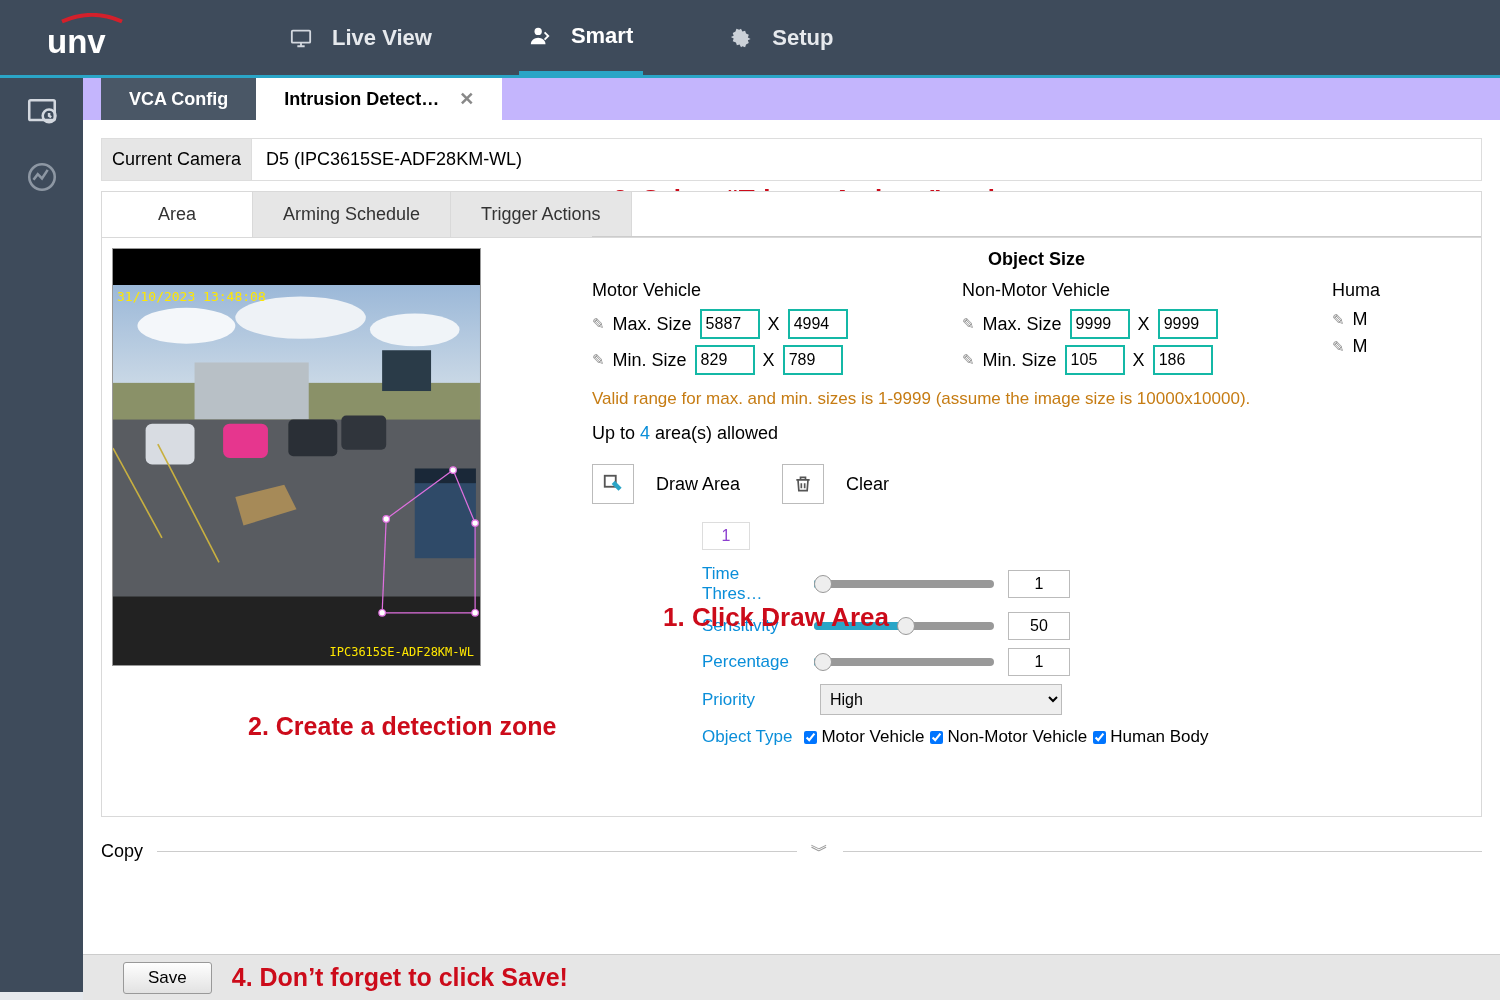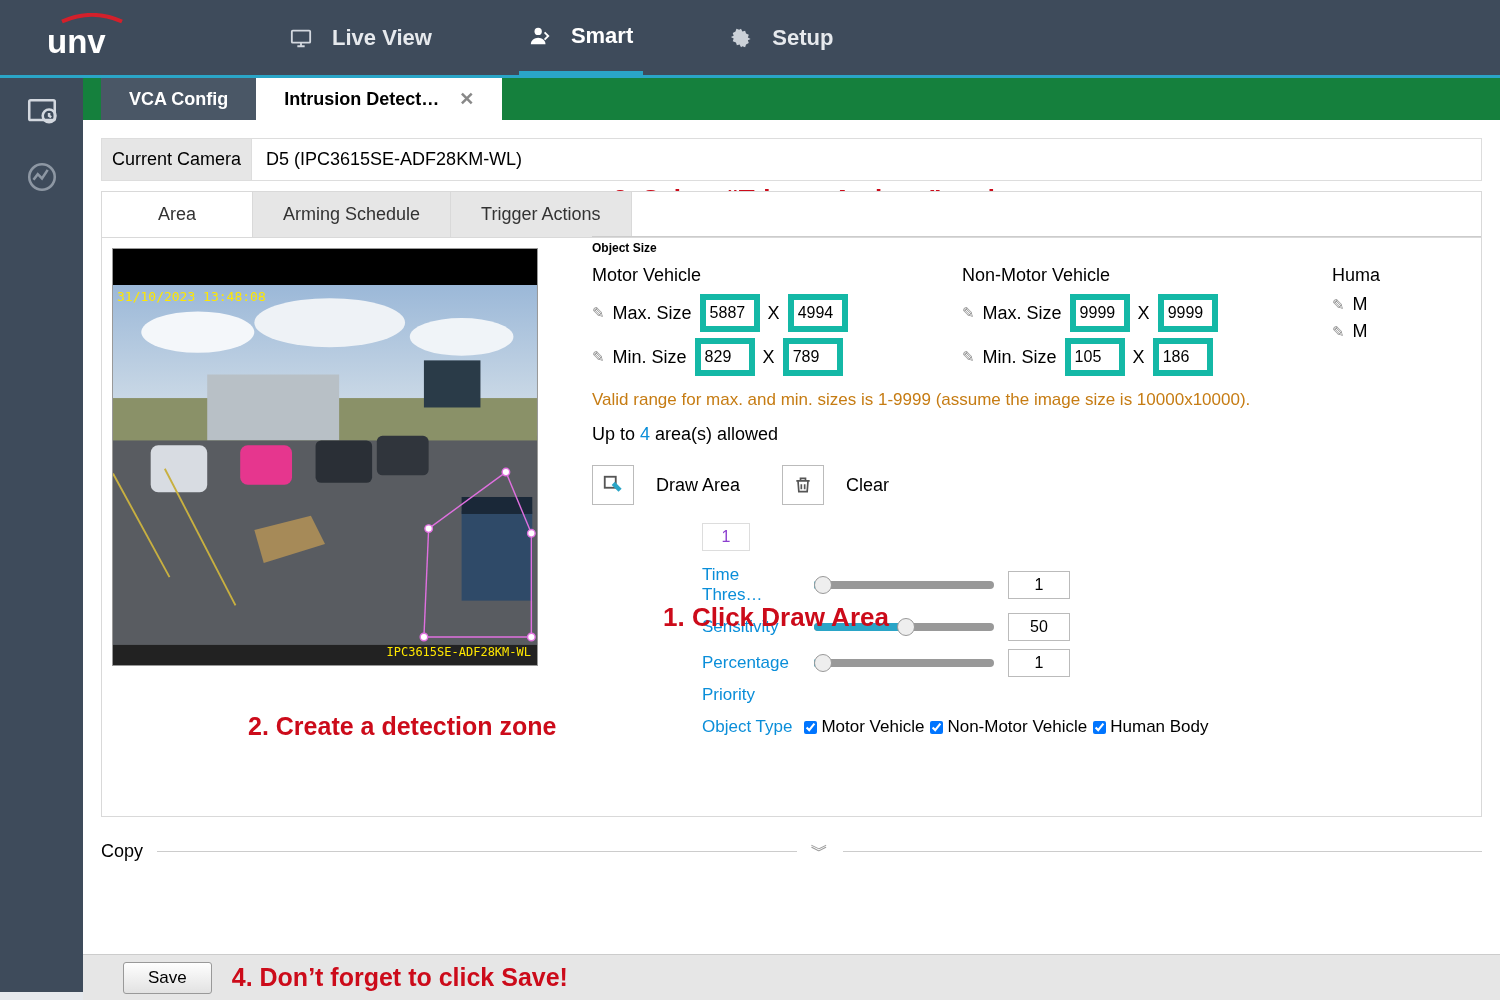--- a/index.html
+++ b/index.html
@@ -18,21 +18,21 @@
 .main { display: flex; height: calc(100% - 86px); }
 
 
 .leftbar { width: 83px; background: #3e4b5b; display:flex; flex-direction:column; align-items:center; padding-top: 18px; gap: 30px;}
 .leftbar .sicon { width: 34px; height: 34px; color: #d3d8df; cursor:pointer; }
 
 
 .content { flex: 1; background: #e6e9ed; display:flex; flex-direction:column; }
 
 
-.tabstrip { background: #15803d; height: 42px; display:flex; align-items:stretch; padding-left: 18px;}
+.tabstrip { background: #c4b5fd; height: 42px; display:flex; align-items:stretch; padding-left: 18px;}
 .tab { padding: 0 28px; display:flex; align-items:center; font-size: 18px; font-weight:600; color:#fff; cursor:pointer; }
 .tab.inactive { background:#4a5766; }
 .tab.active { background:#fff; color:#000; }
 .tab .close { margin-left: 20px; color:#888; font-size: 18px; }
 
 
 .page { flex:1; background:#fff; margin: 0; padding: 0 0 0 0; position: relative; overflow:hidden;}
 
 
 .camrow { margin: 18px 18px 10px 18px; display:flex; align-items:center; gap:0;}
@@ -45,35 +45,35 @@
 
 .configpanel { margin: 0 18px; border:1px solid #d9d9d9; background:#fff; position:relative; height: 626px;}
 
 
 .subtabs { display:flex; border-bottom:1px solid #d9d9d9; }
 .subtab { padding: 12px 30px; font-size:18px; color:#333; background:#e6e6e6; border-right:1px solid #d9d9d9; cursor:pointer;}
 .subtab.active { background:#fff; font-weight:400;}
 
 
 .videoarea { position:absolute; left: 10px; top: 56px; width: 450px; }
-.videoframe { width:426px; height:418px; background:#222; position:relative; overflow:hidden; border:1px solid #999;}
+.videoframe { width:369px; height:418px; background:#222; position:relative; overflow:hidden; border:1px solid #999;}
 .videoframe .topbar { height:36px; background:#000; }
 .videoframe .scene { position:absolute; top:36px; left:0; right:0; bottom:0;}
 .ts { position:absolute; top:40px; left:4px; color:#ffe700; font-size:13px; font-family: monospace;}
 .camname { position:absolute; bottom:6px; right:6px; color:#ffe700; font-size:12px; font-family:monospace;}
 
 
 .settings { position:absolute; left: 490px; top: 44px; right:0; }
-.fset-title { font-size:12px; font-weight:700; margin-bottom: 10px; border-top:1px solid #ccc; padding-top:4px;}
+.fset-title { font-size:18px; font-weight:700; margin-bottom: 10px; border-top:1px solid #ccc; padding-top:12px;text-align:center;}
 .row { display:flex; gap: 40px; margin-bottom:4px; }
 .col { min-width:330px; }
 .col .head { font-size:18px; margin-bottom:8px; }
 .szrow { display:flex; align-items:center; gap:8px; font-size:18px; margin-bottom:6px;}
 .szrow .pencil { color:#888; font-size:15px;}
-.szrow input { width:60px; padding:4px; border:6px solid #14b8a6; text-align:left; font-size:16px;}
+.szrow input { width:60px; padding:4px; border:2px solid #14b8a6; text-align:left; font-size:16px;}
 .hint { color:#c67c13; font-size:17px; margin:8px 0 14px 0;}
 .areas { font-size:18px; margin-bottom: 20px; }
 .areas .n { color:#0a8ed9; }
 .btnrow { display:flex; gap:22px; align-items:center; margin-bottom:14px;}
 .iconbtn { width:42px; height:40px; border:1px solid #bbb; background:#fff; display:flex; align-items:center; justify-content:center; cursor:pointer; font-size:20px; color:#555;}
 .btnlabel { font-size:18px; margin-right:20px;}
 
 .minitabs { display:flex; margin: 18px 0 14px 110px;}
 .minitab { width:48px; text-align:center; padding:4px 0; border:1px solid #ddd; color:#8c3fcf; font-size:16px;}
 
@@ -323,20 +323,21 @@
             <span class="lbl">Percentage</span>
             <div class="slider">
                 <div class="fill" style="width:2%"></div>
                 <div class="thumb" style="left:0%"></div>
               </div>
             <input class="valbox" value="1" style="">
           </div>
 
           <div class="selrow">
             <span class="lbl">Priority</span>
+            <select><option>High</option></select>
           </div>
 
           <div class="chkrow">
             <span class="lbl">Object Type</span>
             <label>
                 <input type="checkbox" checked="" style="">
                 <span>Motor Vehicle</span>
               </label>
             <label>
                 <input type="checkbox" checked="" style="">

